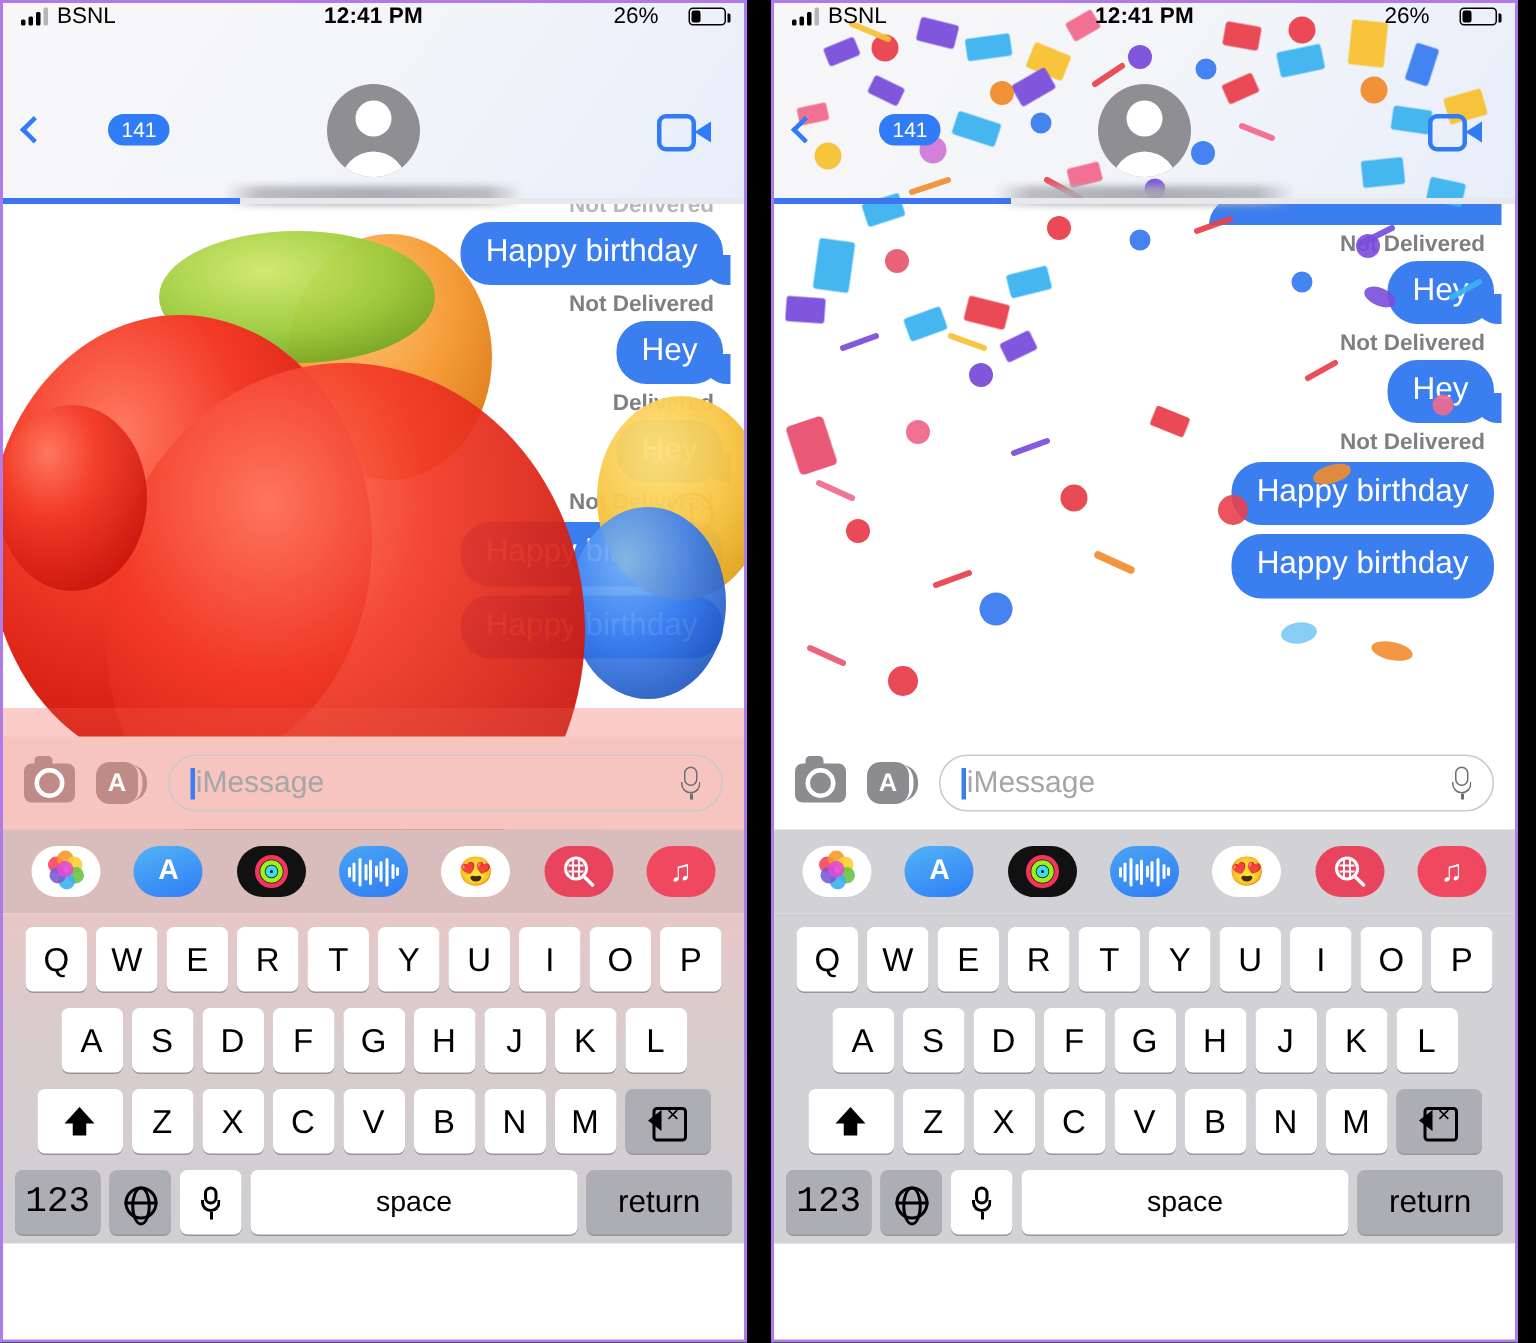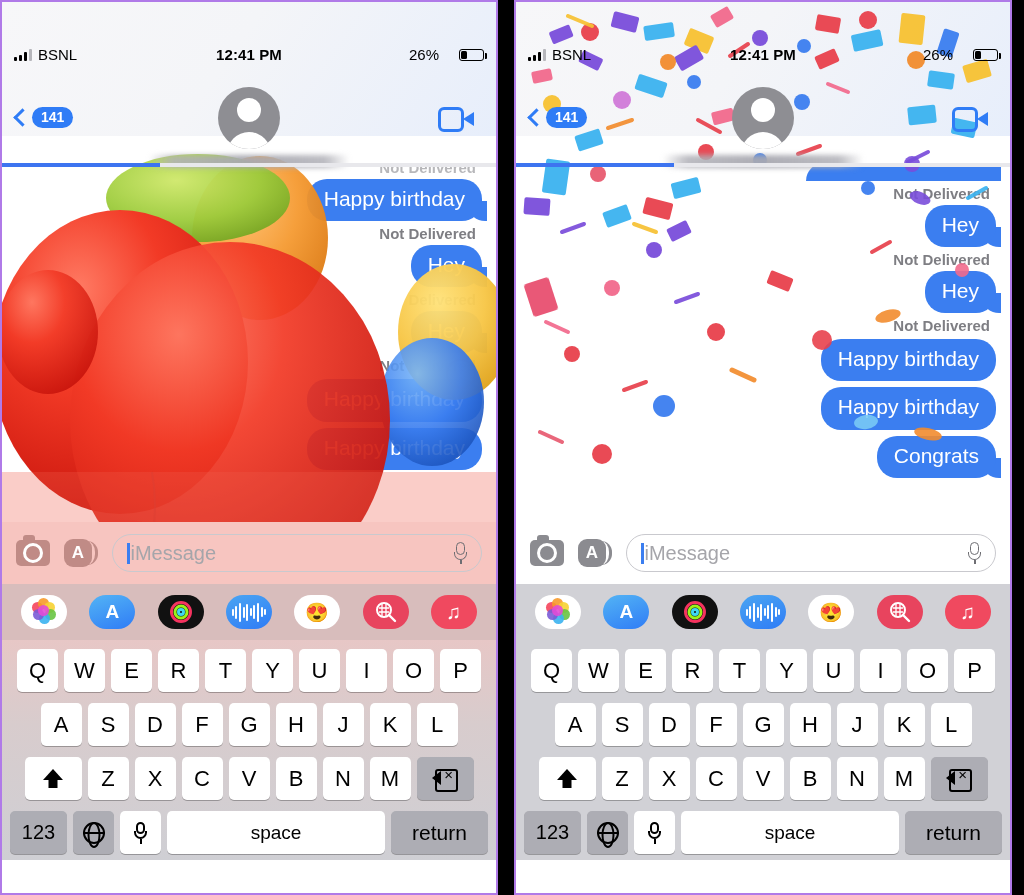--- a/index.html
+++ b/index.html
@@ -5,22 +5,22 @@
   * { box-sizing: border-box; margin:0; padding:0; }
   html,body{ width:1024px; height:895px; background:#000; overflow:hidden;
              font-family:"Liberation Sans", sans-serif; -webkit-font-smoothing:antialiased; }
   .stage{ position:relative; width:1024px; height:895px; display:flex; background:#000; }
 
   .panel{ position:relative; width:498px; height:895px; overflow:hidden;
           background:#fff; border:2px solid #b07ae8; }
   .panel.left{ margin-right:16px; }
 
   
-  .statusbar{ position:relative; height:30px; display:flex; align-items:flex-end;
-              padding:0 12px; z-index:30;margin-top:31px; }
+  .statusbar{ position:relative; height:30px; display:flex; align-items:flex-start;
+              padding:0 12px; z-index:30; }
   .sb-left{ display:flex; align-items:center; gap:6px; flex:1; }
   .sb-center{ font-size:15px; font-weight:bold; color:#000; letter-spacing:.1px; }
   .sb-right{ flex:1; display:flex; align-items:center; justify-content:flex-end; gap:20px; }
   .carrier{ font-size:15px; color:#000; }
   .bars{ display:flex; align-items:flex-end; gap:2px; height:12px; }
   .bars i{ display:block; width:3px; background:#000; border-radius:1px; }
   .bars i:nth-child(1){height:4px}.bars i:nth-child(2){height:6px}
   .bars i:nth-child(3){height:9px}.bars i:nth-child(4){height:12px;background:#b6b6bb}
   .batt-pct{ font-size:15px; color:#000; }
   .batt{ position:relative; width:25px; height:12px; border:1.4px solid #000;
@@ -28,22 +28,22 @@
   .batt::after{ content:""; position:absolute; right:-4px; top:3px; width:2px;
                 height:6px; background:#000; border-radius:0 1px 1px 0; }
   .batt-fill{ position:absolute; left:1px; top:1px; bottom:1px; width:26%;
               background:#000; border-radius:1.5px; }
 
   
   .navbar{ position:relative; height:100px; z-index:30; }
   .nav-back{ position:absolute; left:14px; top:44px; display:flex; align-items:center; gap:3px; }
   .chev{ width:13px; height:13px; border-left:3.4px solid #2f7cf6;
          border-bottom:3.4px solid #2f7cf6; transform:rotate(45deg); }
-  .badge{ background:#2f7cf6; color:#fff; font-size:14px; font-weight:700;
-          border-radius:11px; padding:2px 9px 3px; }
+  .badge{ background:#2f7cf6; color:#fff; font-size:14px; font-weight:400;
+          border-radius:11px; padding:2px 9px 3px;margin-left:40px; }
   .avatar{ position:absolute; left:50%; top:24px; transform:translateX(-50%);
            width:62px; height:62px; border-radius:50%; background:#8e8e93;
            overflow:hidden; }
   .avatar .head{ position:absolute; left:50%; top:11px; transform:translateX(-50%);
                  width:24px; height:24px; border-radius:50%; background:#fff; }
   .avatar .body{ position:absolute; left:50%; bottom:-11px; transform:translateX(-50%);
                  width:44px; height:28px; border-radius:22px 22px 0 0; background:#fff; }
   .contact-name{ position:absolute; left:50%; top:92px; transform:translateX(-50%);
                  width:200px; height:13px; border-radius:3px;
                  background:linear-gradient(90deg,rgba(190,190,196,0) 0%,rgba(176,176,183,.85) 12%,
@@ -158,21 +158,21 @@
   .kb.tint{ background:linear-gradient(180deg,#e7c7c6 0%,#d8cccd 38%,#cfcfd4 100%); }
   .krow{ display:flex; justify-content:center; gap:6px; }
   .key{ background:#fff; border-radius:5px; height:43px; min-width:41px;
         display:flex; align-items:center; justify-content:center;
         font-size:22px; color:#000; box-shadow:0 1px 0 rgba(0,0,0,.28); }
   .krow.r2{ padding:0 22px; }
   .key.dark{ background:#adadb4; }
   .key.wide{ min-width:57px; }
   .key.space{ flex:1; max-width:218px; font-size:19px; }
   .key.ret{ min-width:97px; font-size:21px; }
-  .key.num{ min-width:57px; font-size:20px; }
+  .key.num{ min-width:57px; font-size:24px;font-family:Liberation Mono, monospace; }
   .shift{ width:19px; height:19px; position:relative; }
   .shift::before{ content:""; position:absolute; left:50%; top:0;
       transform:translateX(-50%); width:0;height:0;
       border-left:10px solid transparent;border-right:10px solid transparent;
       border-bottom:11px solid #000; }
   .shift::after{ content:""; position:absolute; left:50%; top:10px;
       transform:translateX(-50%); width:9px; height:9px; background:#000; }
   .bksp{ position:relative; width:26px; height:19px; }
   .bksp::before{ content:""; position:absolute; right:0; top:0; width:19px;
       height:19px; border:2px solid #000; border-radius:3px; }
@@ -464,21 +464,20 @@
     <div class="convo">
       <div class="msgs" style="top:-4px">
         <div class="bub-cut"></div>
         <div class="status">Not Delivered</div>
         <div class="bub tail">Hey</div>
         <div class="status">Not Delivered</div>
         <div class="bub tail">Hey</div>
         <div class="status">Not Delivered</div>
         <div class="bub" style="margin-top:2px">Happy birthday</div>
         <div class="bub" style="margin-top:6px">Happy birthday</div>
-        <div class="bub tail" style="margin-top:6px">Congrats</div>
       </div>
     </div>
 
     <svg class="confetti" viewBox="0 0 498 560">
       <g opacity=".95">
         <rect x="34" y="26" width="22" height="13" rx="2" fill="#7a4ddb" transform="rotate(-22 45 32)"></rect>
         <rect x="96" y="12" width="26" height="16" rx="2" fill="#7a4ddb" transform="rotate(14 109 20)"></rect>
         <rect x="128" y="22" width="30" height="15" rx="2" fill="#3bb3f0" transform="rotate(-8 143 29)"></rect>
         <rect x="170" y="30" width="26" height="18" rx="2" fill="#f7c132" transform="rotate(22 183 39)"></rect>
         <rect x="196" y="8" width="20" height="14" rx="2" fill="#f26a8d" transform="rotate(-30 206 15)"></rect>

